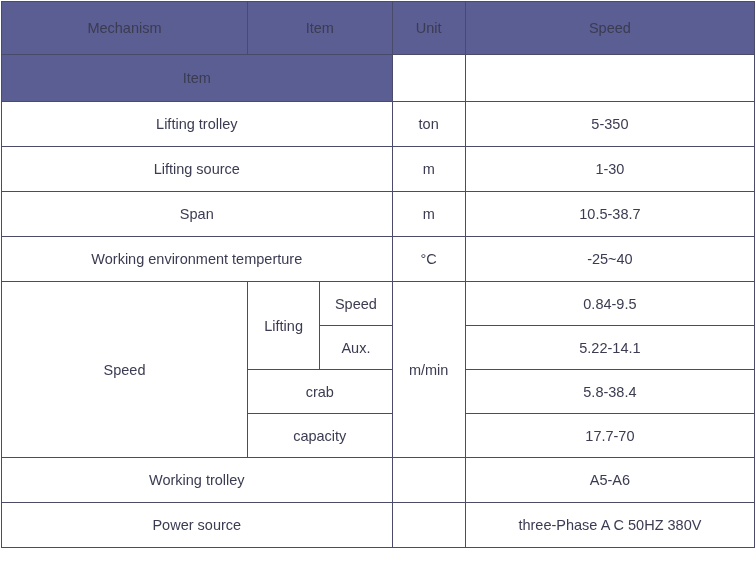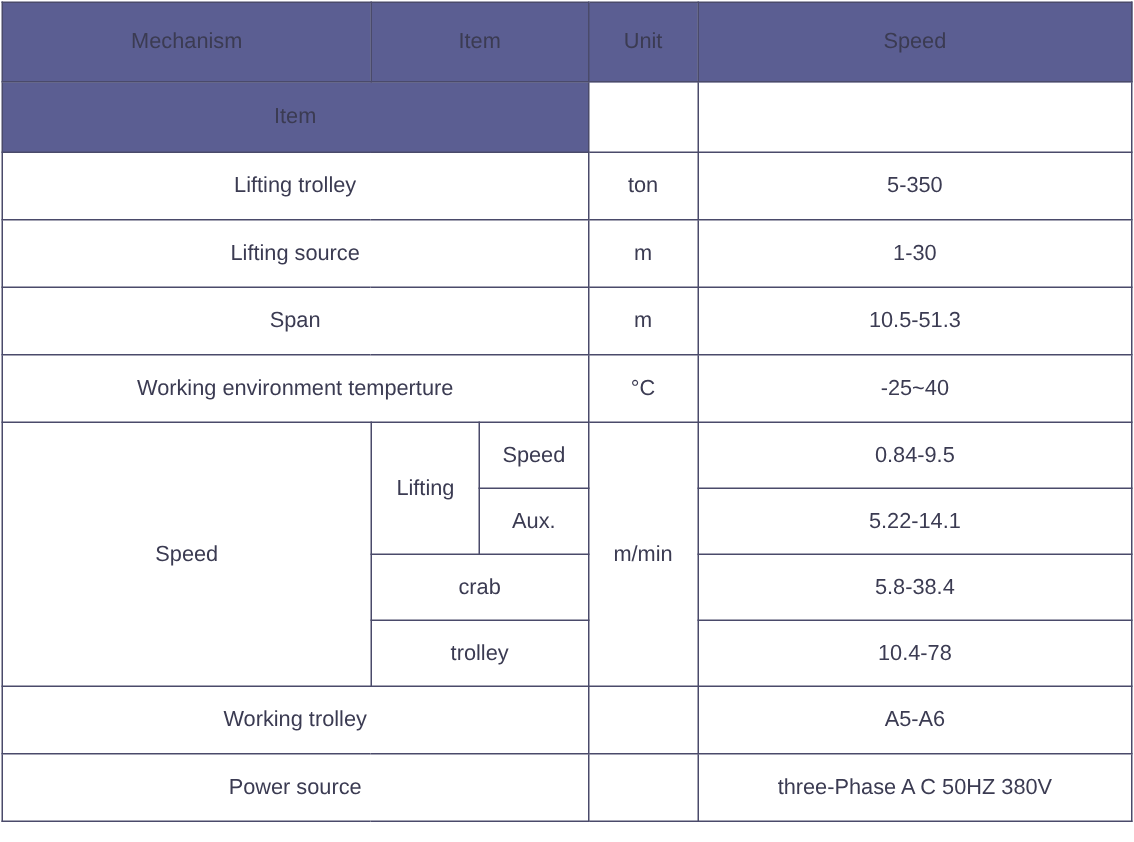--- a/index.html
+++ b/index.html
@@ -87,21 +87,21 @@
 
     <tr class="r-std">
       <td colspan="3">Lifting source</td>
       <td>m</td>
       <td>1-30</td>
     </tr>
 
     <tr class="r-std">
       <td colspan="3">Span</td>
       <td>m</td>
-      <td>10.5-51.3</td>
+      <td>10.5-38.7</td>
     </tr>
 
     <tr class="r-std">
       <td colspan="3">Working environment temperture</td>
       <td>°C</td>
       <td>-25~40</td>
     </tr>
 
     <tr class="r-speed">
       <td rowspan="4">Speed</td>
@@ -115,22 +115,22 @@
       <td>Aux.</td>
       <td>5.22-14.1</td>
     </tr>
 
     <tr class="r-speed">
       <td colspan="2">crab</td>
       <td>5.8-38.4</td>
     </tr>
 
     <tr class="r-speed">
-      <td colspan="2">trolley</td>
-      <td>10.4-78</td>
+      <td colspan="2">capacity</td>
+      <td>17.7-70</td>
     </tr>
 
     <tr class="r-std">
       <td colspan="3">Working trolley</td>
       <td></td>
       <td>A5-A6</td>
     </tr>
 
     <tr class="r-std">
       <td colspan="3">Power source</td>

